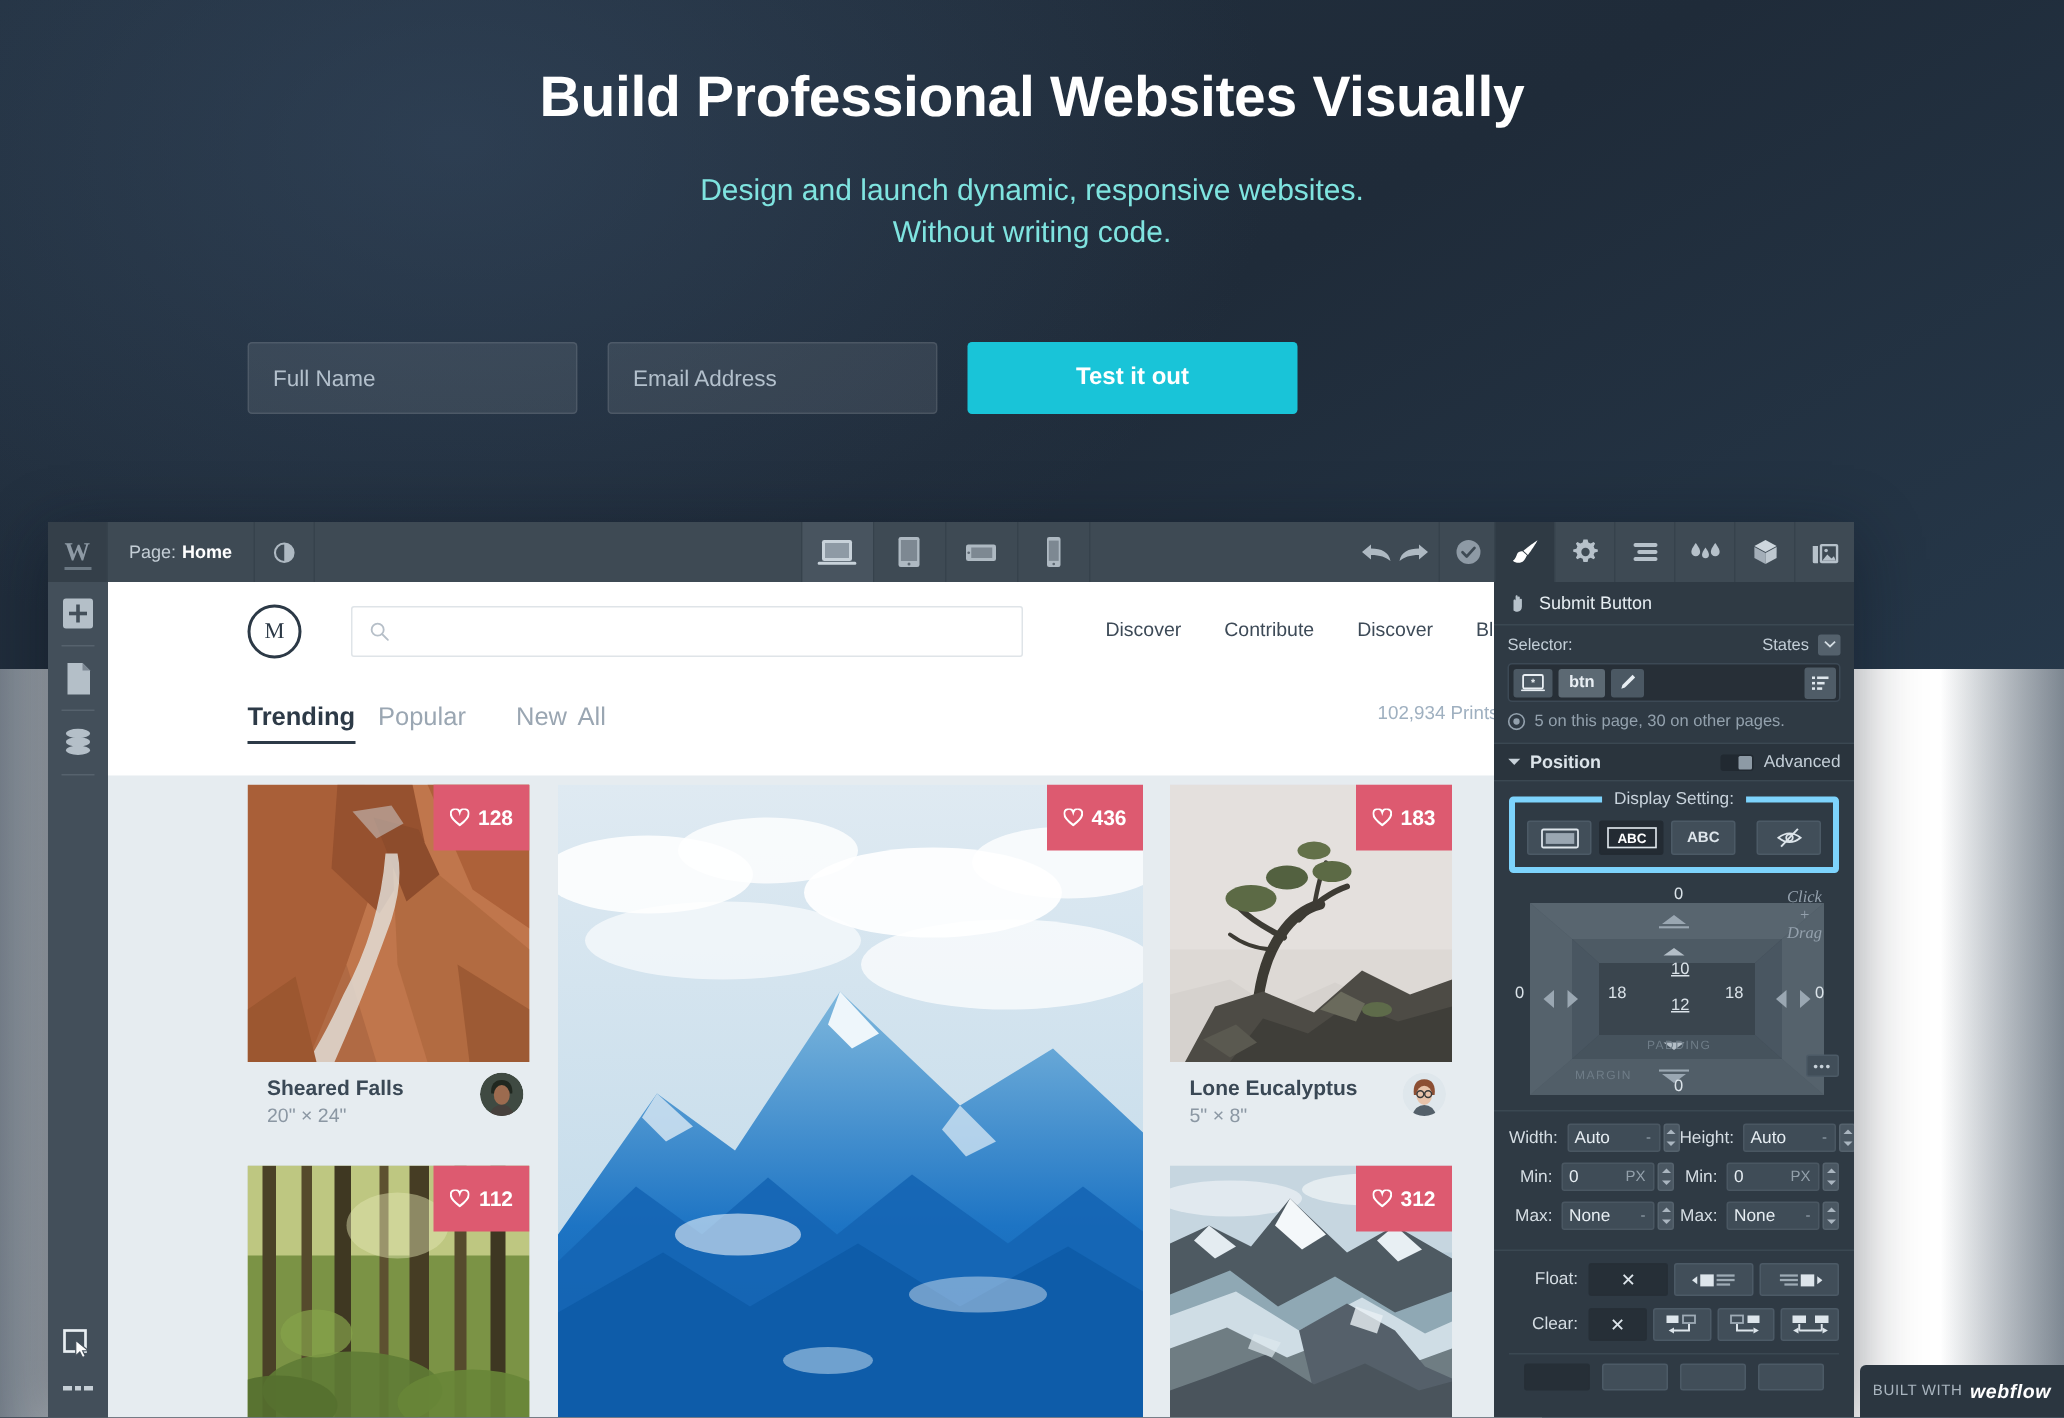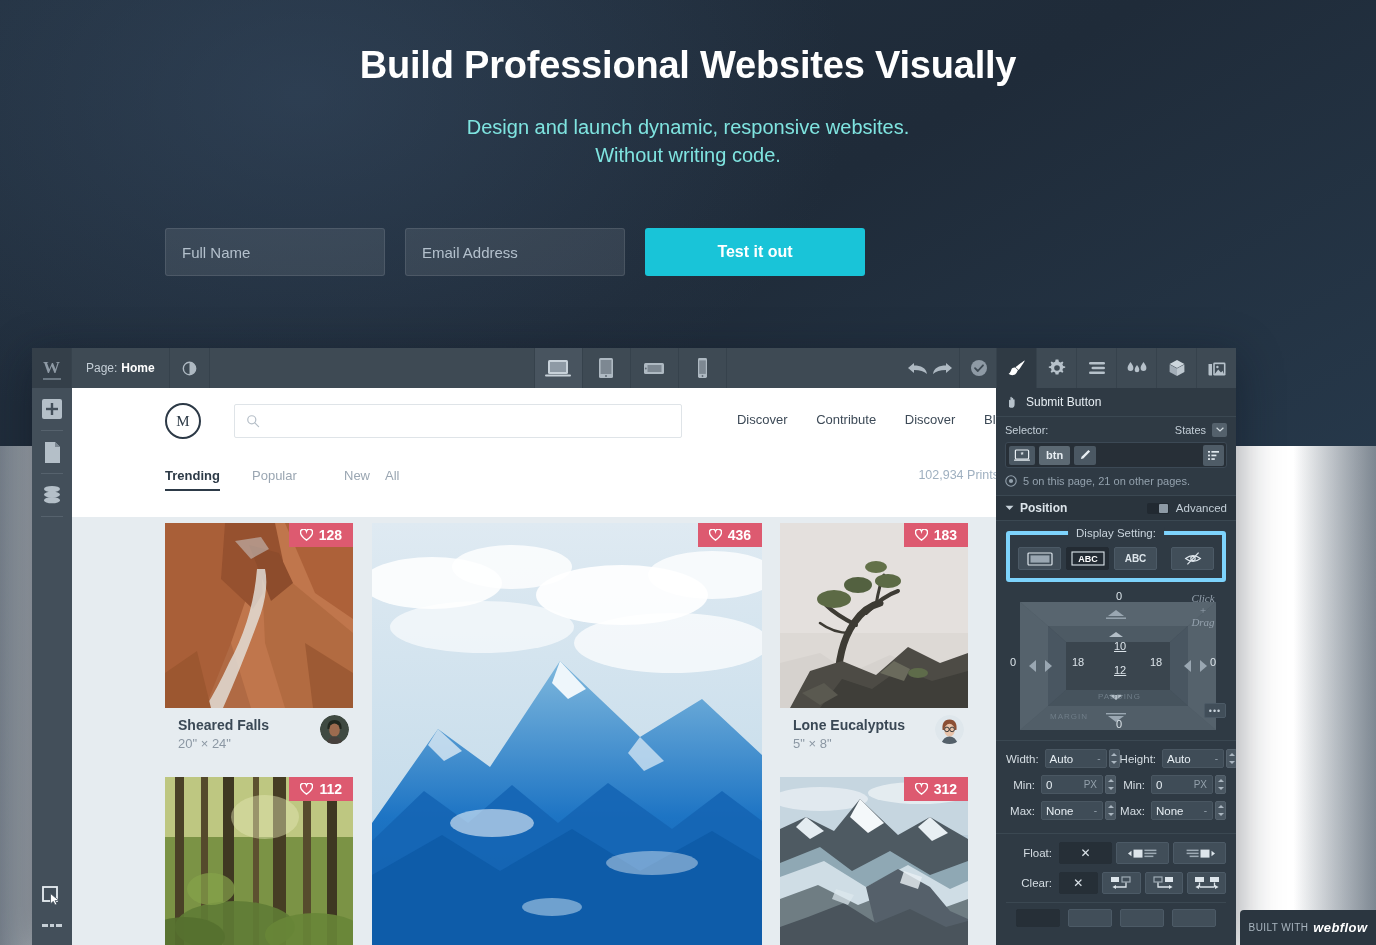--- a/index.html
+++ b/index.html
@@ -122,31 +122,31 @@
     position:absolute; left:162px; top:16px; width:448px; height:34px;
     border:1px solid #dfe4e8; border-radius:2px; background:#fff;
   }
   #search-glyph { position:absolute; left:11px; top:9px; width:14px; height:14px; }
   #site-nav { position:absolute; right:18px; top:24px; font-size:13px; color:#3d4a57; }
   #site-nav span { margin-left:25px; cursor:pointer; }
 
   
   #site-tabs { height:44px; position:relative; border-bottom:0; }
   #site-tabs .t {
-    position:absolute; top:0; font-size:13px; color:#9aa6b2; cursor:pointer;
+    position:absolute; top:0; font-size:17px; color:#9aa6b2; cursor:pointer;
   }
   #site-tabs .t.sel { color:#2d3a47; font-weight:bold; border-bottom:2px solid #2d3a47; padding-bottom:6px; }
   #prints { position:absolute; right:29px; top:0; font-size:12.5px; color:#9fb0c0; }
 
   
   #gallery { position:absolute; left:0; top:129px; width:956px; height:428px; background:#e6ecf0; }
   .card { position:absolute; }
   .thumb { position:relative; overflow:hidden; }
   .likes {
-    position:absolute; right:0; top:0; height:24px; padding:12px 11px;
+    position:absolute; right:0; top:0; height:44px; padding:12px 11px;
     background:#dd5a70; color:#fff; font-size:14px; font-weight:bold;
     display:flex; align-items:center; gap:6px;
   }
   .heart { width:13px; height:12px; }
   .cap { margin-top:9px; position:relative;margin-left:13px; }
   .cap .ttl { font-size:14px; font-weight:bold; color:#3a4855; }
   .cap .dim { font-size:13px; color:#8b97a3; margin-top:3px; }
   .ava { position:absolute; right:4px; top:-2px; width:29px; height:29px; border-radius:50%; overflow:hidden; }
 
   
@@ -662,21 +662,21 @@
             <rect x="4.4" y="8.2" width="3.4" height="1.7" fill="#dfe7ed"></rect>
         </svg>
       </span>
     </div>
 
     <div id="count-row">
       <svg width="12" height="12" viewBox="0 0 12 12">
         <circle cx="6" cy="6" r="5.2" fill="none" stroke="#93a1ad" stroke-width="1.1"></circle>
         <circle cx="6" cy="6" r="2.1" fill="#93a1ad"></circle>
       </svg>
-      <span>5 on this page, 21 on other pages.</span>
+      <span>5 on this page, 30 on other pages.</span>
     </div>
 
     <div id="pos-row">
       <span style="display:flex;align-items:center;gap:6px;">
         <svg width="9" height="6" viewBox="0 0 9 6">
           <path d="M0.5 0.8 L4.5 5 L8.5 0.8 Z" fill="#c8d2da"></path>
         </svg>
         <span class="lbl">Position</span>
       </span>
       <span id="adv">

